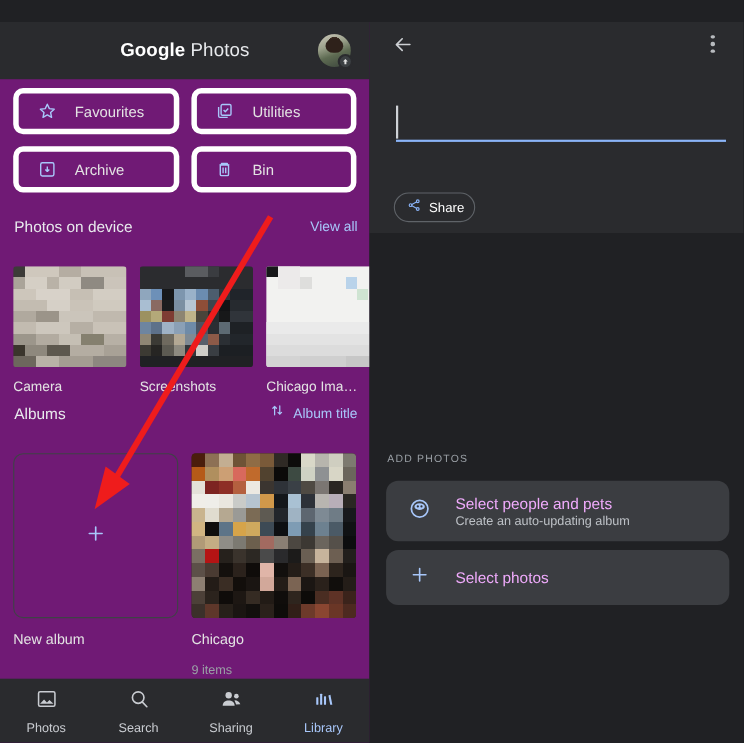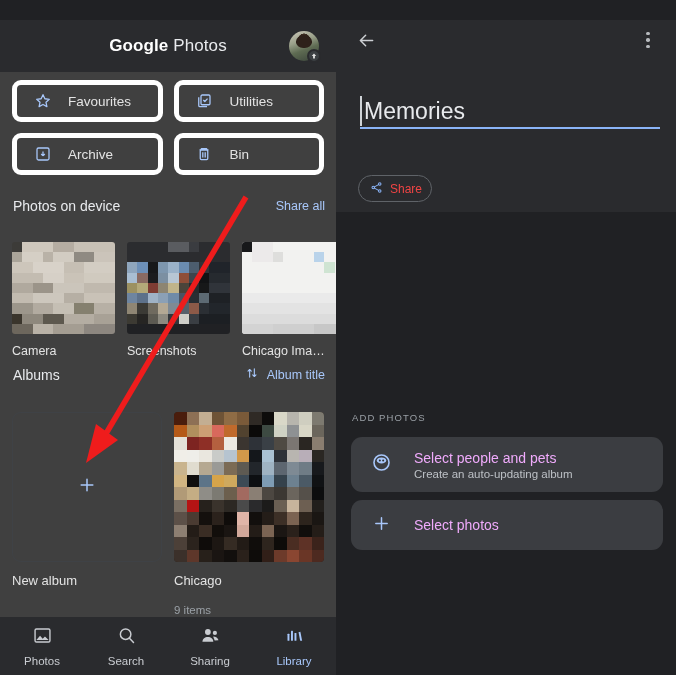--- a/index.html
+++ b/index.html
@@ -10,21 +10,21 @@
     overflow: hidden;
   }
   #root { position: relative; width: 676px; height: 675px; background: #202124; }
 
   
   .statusbar { position:absolute; left:0; top:0; width:676px; height:20px; background:#202124; }
 
   
   .left-pane {
     position:absolute; left:0; top:20px; width:336px; height:655px;
-    background:#404040; overflow:hidden;
+    background:#701a75; overflow:hidden;
   }
   .gp-header {
     position:absolute; left:0; top:0; width:336px; height:52px;
     background:#2a2b2e;
     display:flex; align-items:center; justify-content:center;
   }
   .gp-title { font-size:17px; color:#e8eaed; letter-spacing:.1px; }
   .gp-title .g { font-weight:700; color:#ffffff; }
   .gp-title .p { font-weight:400; color:#e8eaed; }
   .avatar-wrap { position:absolute; right:17px; top:11px; width:30px; height:30px; }
@@ -107,21 +107,21 @@
   .title-field { position:absolute; left:24px; top:95px; width:300px; height:34px; }
   .title-caret { position:absolute; left:0; top:1px; width:1.6px; height:30px; background:#cfd3d7; }
   .title-text { position:absolute; left:4px; top:0; font-size:23px; color:#e8eaed; line-height:32px; }
   .title-underline { position:absolute; left:0; bottom:0; width:300px; height:1.6px; background:#8ab4f8; }
 
   .share-btn {
     position:absolute; left:358px; top:175px; width:74px; height:27px;
     border:1px solid #5f6368; border-radius:14px;
     display:flex; align-items:center; gap:7px; padding-left:11px;
   }
-  .share-lbl { font-size:12px; color:#ef4444; }
+  .share-lbl { font-size:12px; color:#ffffff; }
 
   .addphotos-lbl { position:absolute; left:352px; top:412px; font-size:9.5px; letter-spacing:1.1px; color:#9aa0a6; }
   .opt {
     position:absolute; left:351px; width:312px; background:#3b3d41; border-radius:11px;
     display:flex; align-items:center; padding-left:20px; gap:22px;
   }
   .opt1 { top:437px; height:55px; }
   .opt2 { top:500px; height:50px; }
   .opt-txt-main { font-size:14px; color:#f0abfc; }
   .opt-txt-sub { font-size:11.5px; color:#bdc1c6; margin-top:2px; }
@@ -191,21 +191,21 @@
               <rect x="7" y="6.5" width="10" height="13" rx="1.4"></rect>
               <path d="M10.4 9.6v7M13.6 9.6v7"></path>
             </svg>
         </span>
         <span class="chip-lbl">Bin</span>
       </div>
     </div>
 
     <div class="sec-row" style="top:178px;text-align:center;">
       <span class="sec-title">Photos on device</span>
-      <span class="sec-link">Share all</span>
+      <span class="sec-link">View all</span>
     </div>
 
     <div class="dev-row">
       <div class="dev-item">
         <div class="dev-thumb">
           <svg class="px" viewBox="0 0 10 9" preserveAspectRatio="none" shape-rendering="crispEdges">
             <g>
               <rect x="0" y="0" width="1" height="1" fill="#3c3b38"></rect>
                 <rect x="1" y="0" width="3" height="1" fill="#cfc8bd"></rect>
                 <rect x="4" y="0" width="2" height="1" fill="#b5ada2"></rect>
@@ -598,21 +598,20 @@
   </div>
 
   <div class="kebab">
     <i></i>
       <i></i>
       <i></i>
   </div>
 
   <div class="title-field" style="left:360px; top:95px;">
     <span class="title-caret"></span>
-    <span class="title-text">Memories</span>
     <span class="title-underline"></span>
   </div>
 
   <div class="share-btn">
     <span>
       <svg width="13" height="13" viewBox="0 0 24 24" fill="none" stroke="#8ab4f8" stroke-width="1.9" stroke-linecap="round" stroke-linejoin="round">
           <circle cx="18" cy="5.5" r="2.3"></circle>
           <circle cx="6" cy="12" r="2.3"></circle>
           <circle cx="18" cy="18.5" r="2.3"></circle>
           <path d="M8.1 10.9l7.8-4.2M8.1 13.1l7.8 4.2"></path>

